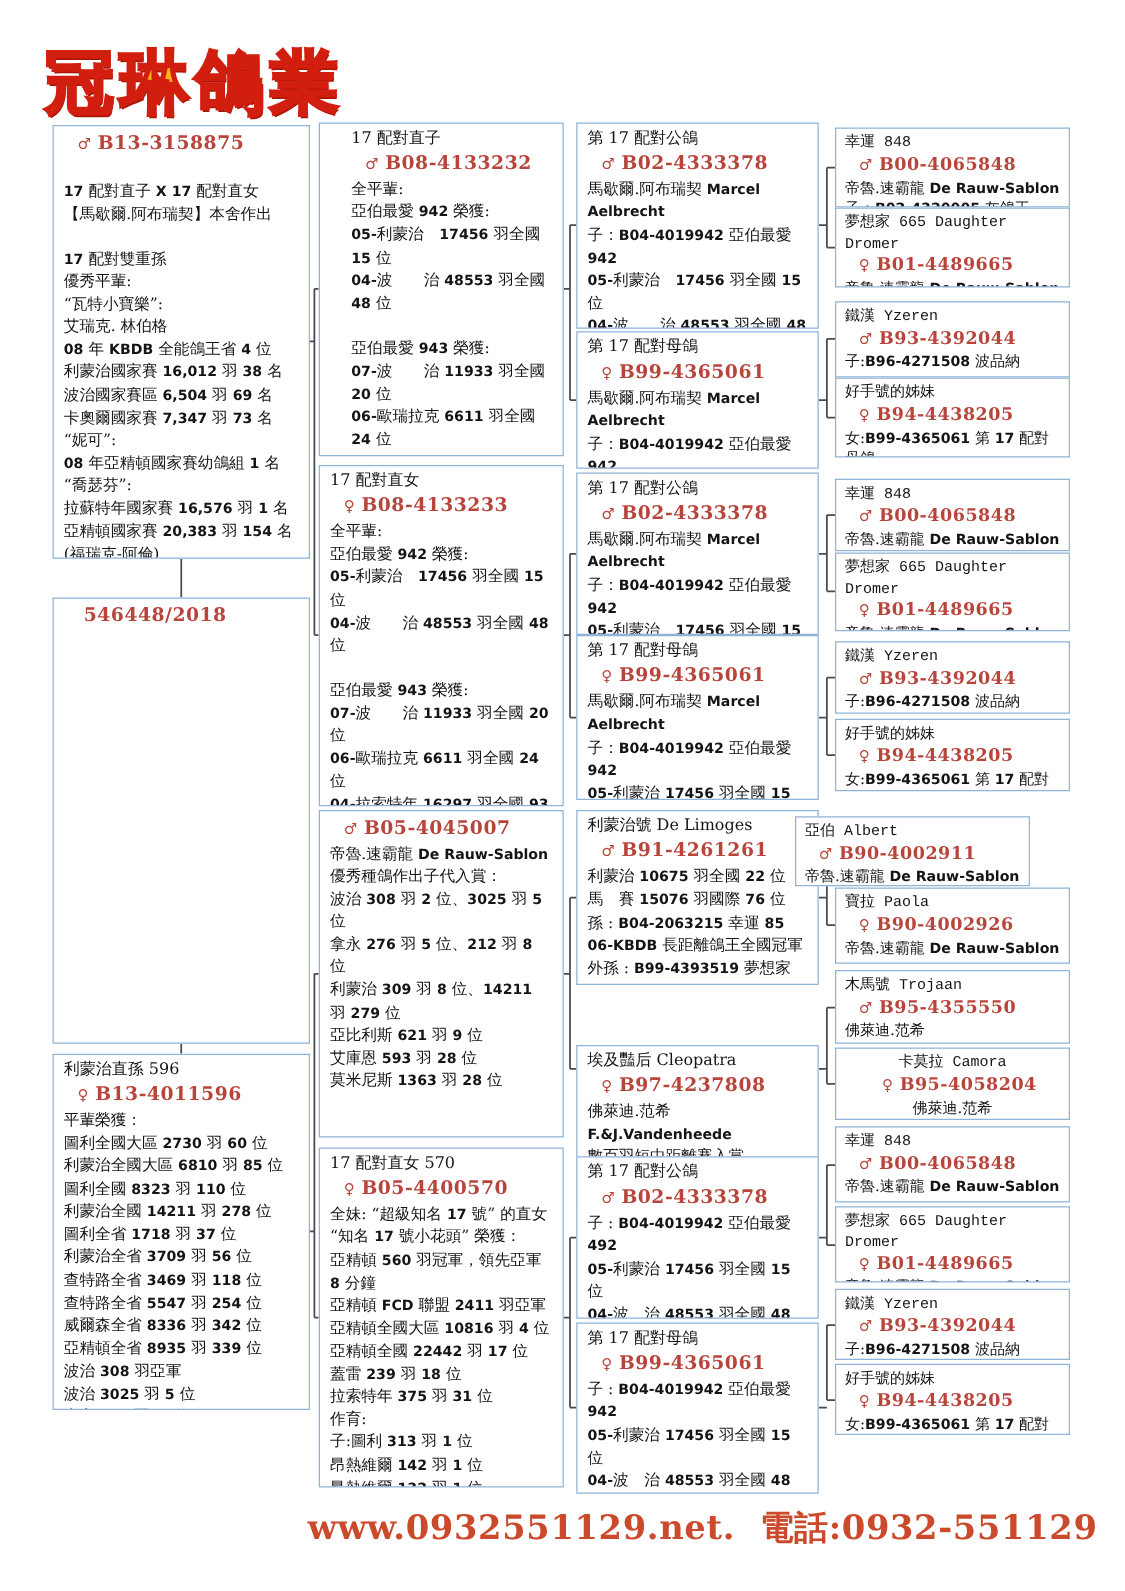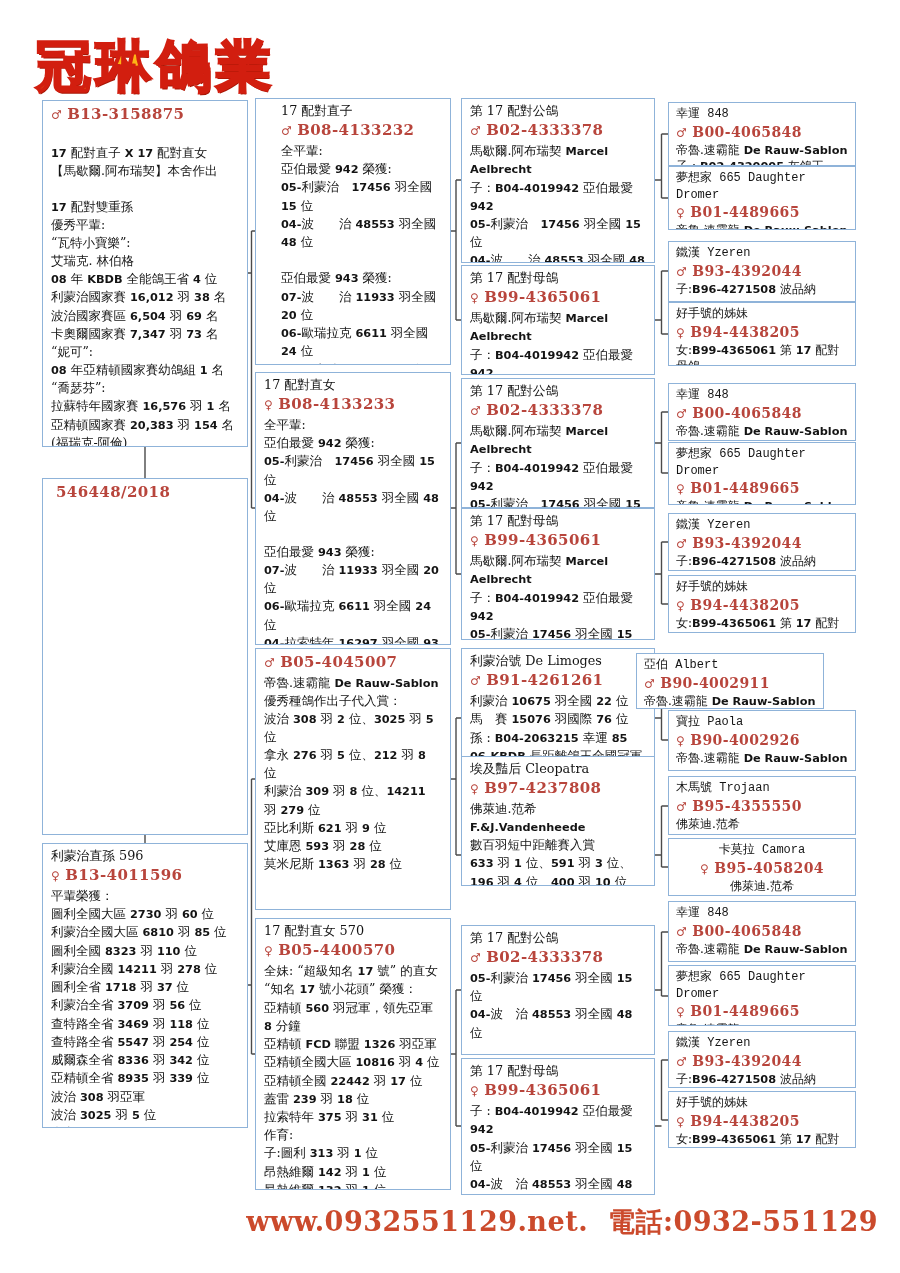--- a/index.html
+++ b/index.html
@@ -9,21 +9,21 @@
         font-weight:800;font-size:55px;letter-spacing:5px;color:#FDB515;
         -webkit-text-stroke:2.4px #d21e0f;text-shadow:1px 2px 0 #a81605;}
   svg.connectors{position:absolute;left:0;top:0;pointer-events:none;}
   .box{position:absolute;box-sizing:border-box;border:1.6px solid #8fb3d9;background:#fff;
        padding:3px 8px 4px 8px;overflow:hidden;color:#141414;
        font-size:12.5px;line-height:1.44;}
   .box.small{font-size:12px;line-height:1.38;padding:3px 7px 3px 7px;}
   .pre{font-size:12.8px;}
   .box.small .pre{font-size:12px;font-family:Liberation Mono, monospace;}
   .ring{font-weight:bold;color:#b8453c;font-size:15px;letter-spacing:.4px;
-        font-family:"DejaVu Serif","Liberation Serif",serif;}
+        font-family:"DejaVu Serif","Liberation Serif",serif;margin-left:11px;}
   .box.small .ring{font-size:14px;}
   .ring .g{font-size:12px;margin-right:5px;}
   .ln b{font-family:"DejaVu Sans","Liberation Sans",sans-serif;font-size:11.3px;font-weight:700;}
   .footer{position:absolute;top:1204px;right:22px;font-weight:bold;font-size:27px;
           color:#cb4a2c;font-family:"DejaVu Serif","Liberation Serif",serif;letter-spacing:.5px;}
   .footer .phone{margin-left:10px;}
 </style>
 </head>
 <body>
 
@@ -126,21 +126,21 @@
         <div class="ln">利蒙治 <b>309</b> 羽 <b>8</b> 位、<b>14211</b> 羽 <b>279</b> 位</div>
         <div class="ln">亞比利斯 <b>621</b> 羽 <b>9</b> 位</div>
         <div class="ln">艾庫恩 <b>593</b> 羽 <b>28</b> 位</div>
         <div class="ln">莫米尼斯 <b>1363</b> 羽 <b>28</b> 位</div>
       </div>
       <div class="box" style="left: 255px; top: 918px; width: 196px; height: 272px;">
         <div class="pre">17 配對直女 570</div>
         <div class="ring"><span class="g">♀</span><span>B05-4400570</span></div>
         <div class="ln">全妹: “超級知名 <b>17</b> 號” 的直女 “知名 <b>17</b> 號小花頭” 榮獲：</div>
         <div class="ln">亞精頓 <b>560</b> 羽冠軍，領先亞軍 <b>8</b> 分鐘</div>
-        <div class="ln">亞精頓 <b>FCD</b> 聯盟 <b>1326</b> 羽亞軍</div>
+        <div class="ln">亞精頓 <b>FCD</b> 聯盟 <b>2411</b> 羽亞軍</div>
         <div class="ln">亞精頓全國大區 <b>10816</b> 羽 <b>4</b> 位</div>
         <div class="ln">亞精頓全國 <b>22442</b> 羽 <b>17</b> 位</div>
         <div class="ln">蓋雷 <b>239</b> 羽 <b>18</b> 位</div>
         <div class="ln">拉索特年 <b>375</b> 羽 <b>31</b> 位</div>
         <div class="ln">作育:</div>
         <div class="ln">子:圖利 <b>313</b> 羽 <b>1</b> 位</div>
         <div class="ln">昂熱維爾 <b>142</b> 羽 <b>1</b> 位</div>
         <div class="ln">昂熱維爾 <b>132</b> 羽 <b>1</b> 位</div>
       </div>
       <div class="box" style="left: 461px; top: 98px; width: 194px; height: 165px;">
@@ -173,30 +173,31 @@
       </div>
       <div class="box" style="left: 461px; top: 648px; width: 194px; height: 140px;">
         <div class="pre">利蒙治號  De Limoges</div>
         <div class="ring"><span class="g">♂</span><span>B91-4261261</span></div>
         <div class="ln">利蒙治 <b>10675</b> 羽全國 <b>22</b> 位</div>
         <div class="ln">馬　賽 <b>15076</b> 羽國際 <b>76</b> 位</div>
         <div class="ln">孫 : <b>B04-2063215</b> 幸運 <b>85</b></div>
         <div class="ln"><b>06-KBDB</b> 長距離鴿王全國冠軍</div>
         <div class="ln">外孫 : <b>B99-4393519</b> 夢想家</div>
       </div>
-      <div class="box" style="left: 461px; top: 756px; width: 194px; height: 130px;">
+      <div class="box" style="left: 461px; top: 836px; width: 194px; height: 130px;">
         <div class="pre">埃及豔后  Cleopatra</div>
         <div class="ring"><span class="g">♀</span><span>B97-4237808</span></div>
         <div class="ln">佛萊迪.范希  <b>F.&amp;J.Vandenheede</b></div>
         <div class="ln">數百羽短中距離賽入賞</div>
         <div class="ln"><b>633</b> 羽 <b>1</b> 位、<b>591</b> 羽 <b>3</b> 位、<b>196</b> 羽 <b>4</b> 位、<b>400</b> 羽 <b>10</b> 位、 羽  位、 羽  位</div>
       </div>
       <div class="box" style="left: 461px; top: 925px; width: 194px; height: 130px;">
         <div class="pre">第 17 配對公鴿</div>
         <div class="ring"><span class="g">♂</span><span>B02-4333378</span></div>
+        <div class="ln">子 : <b>B04-4019942</b> 亞伯最愛 <b>492</b></div>
         <div class="ln"><b>05-</b>利蒙治 <b>17456</b> 羽全國 <b>15</b> 位</div>
         <div class="ln"><b>04-</b>波　治 <b>48553</b> 羽全國 <b>48</b> 位</div>
       </div>
       <div class="box" style="left: 461px; top: 1058px; width: 194px; height: 137px;">
         <div class="pre">第 17 配對母鴿</div>
         <div class="ring"><span class="g">♀</span><span>B99-4365061</span></div>
         <div class="ln">子 : <b>B04-4019942</b> 亞伯最愛 <b>942</b></div>
         <div class="ln"><b>05-</b>利蒙治 <b>17456</b> 羽全國 <b>15</b> 位</div>
         <div class="ln"><b>04-</b>波　治 <b>48553</b> 羽全國 <b>48</b> 位</div>
       </div>

